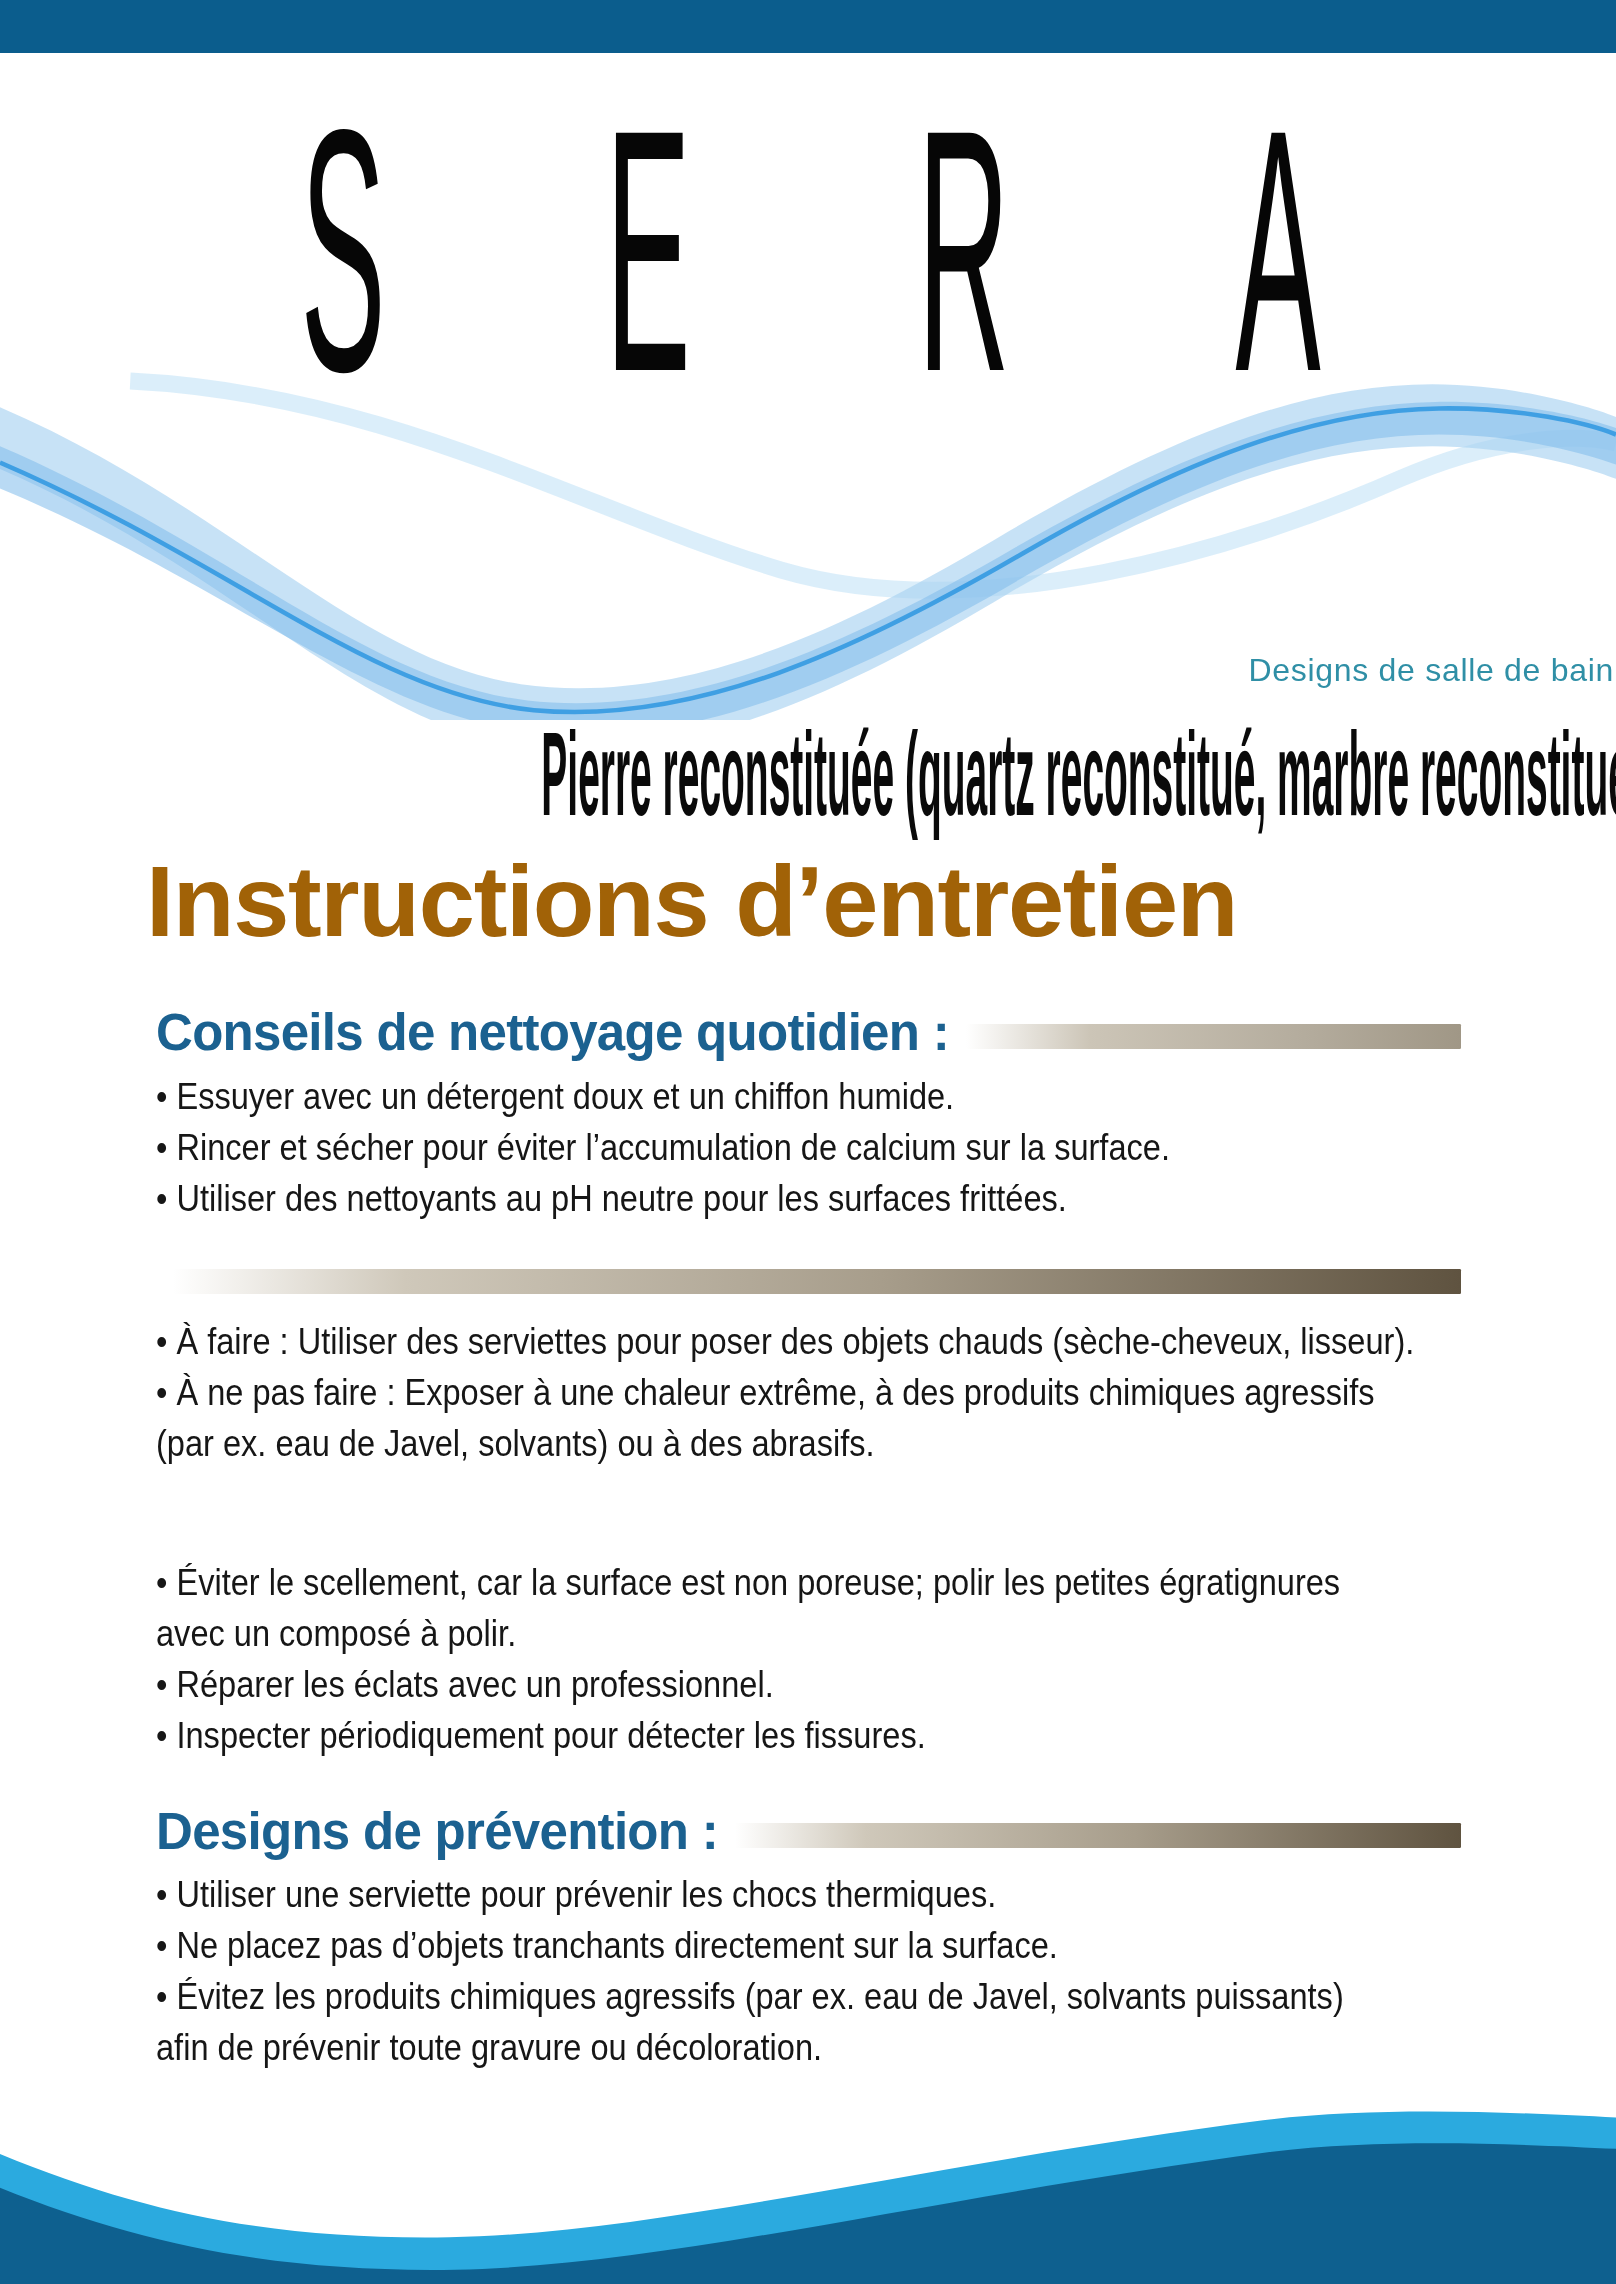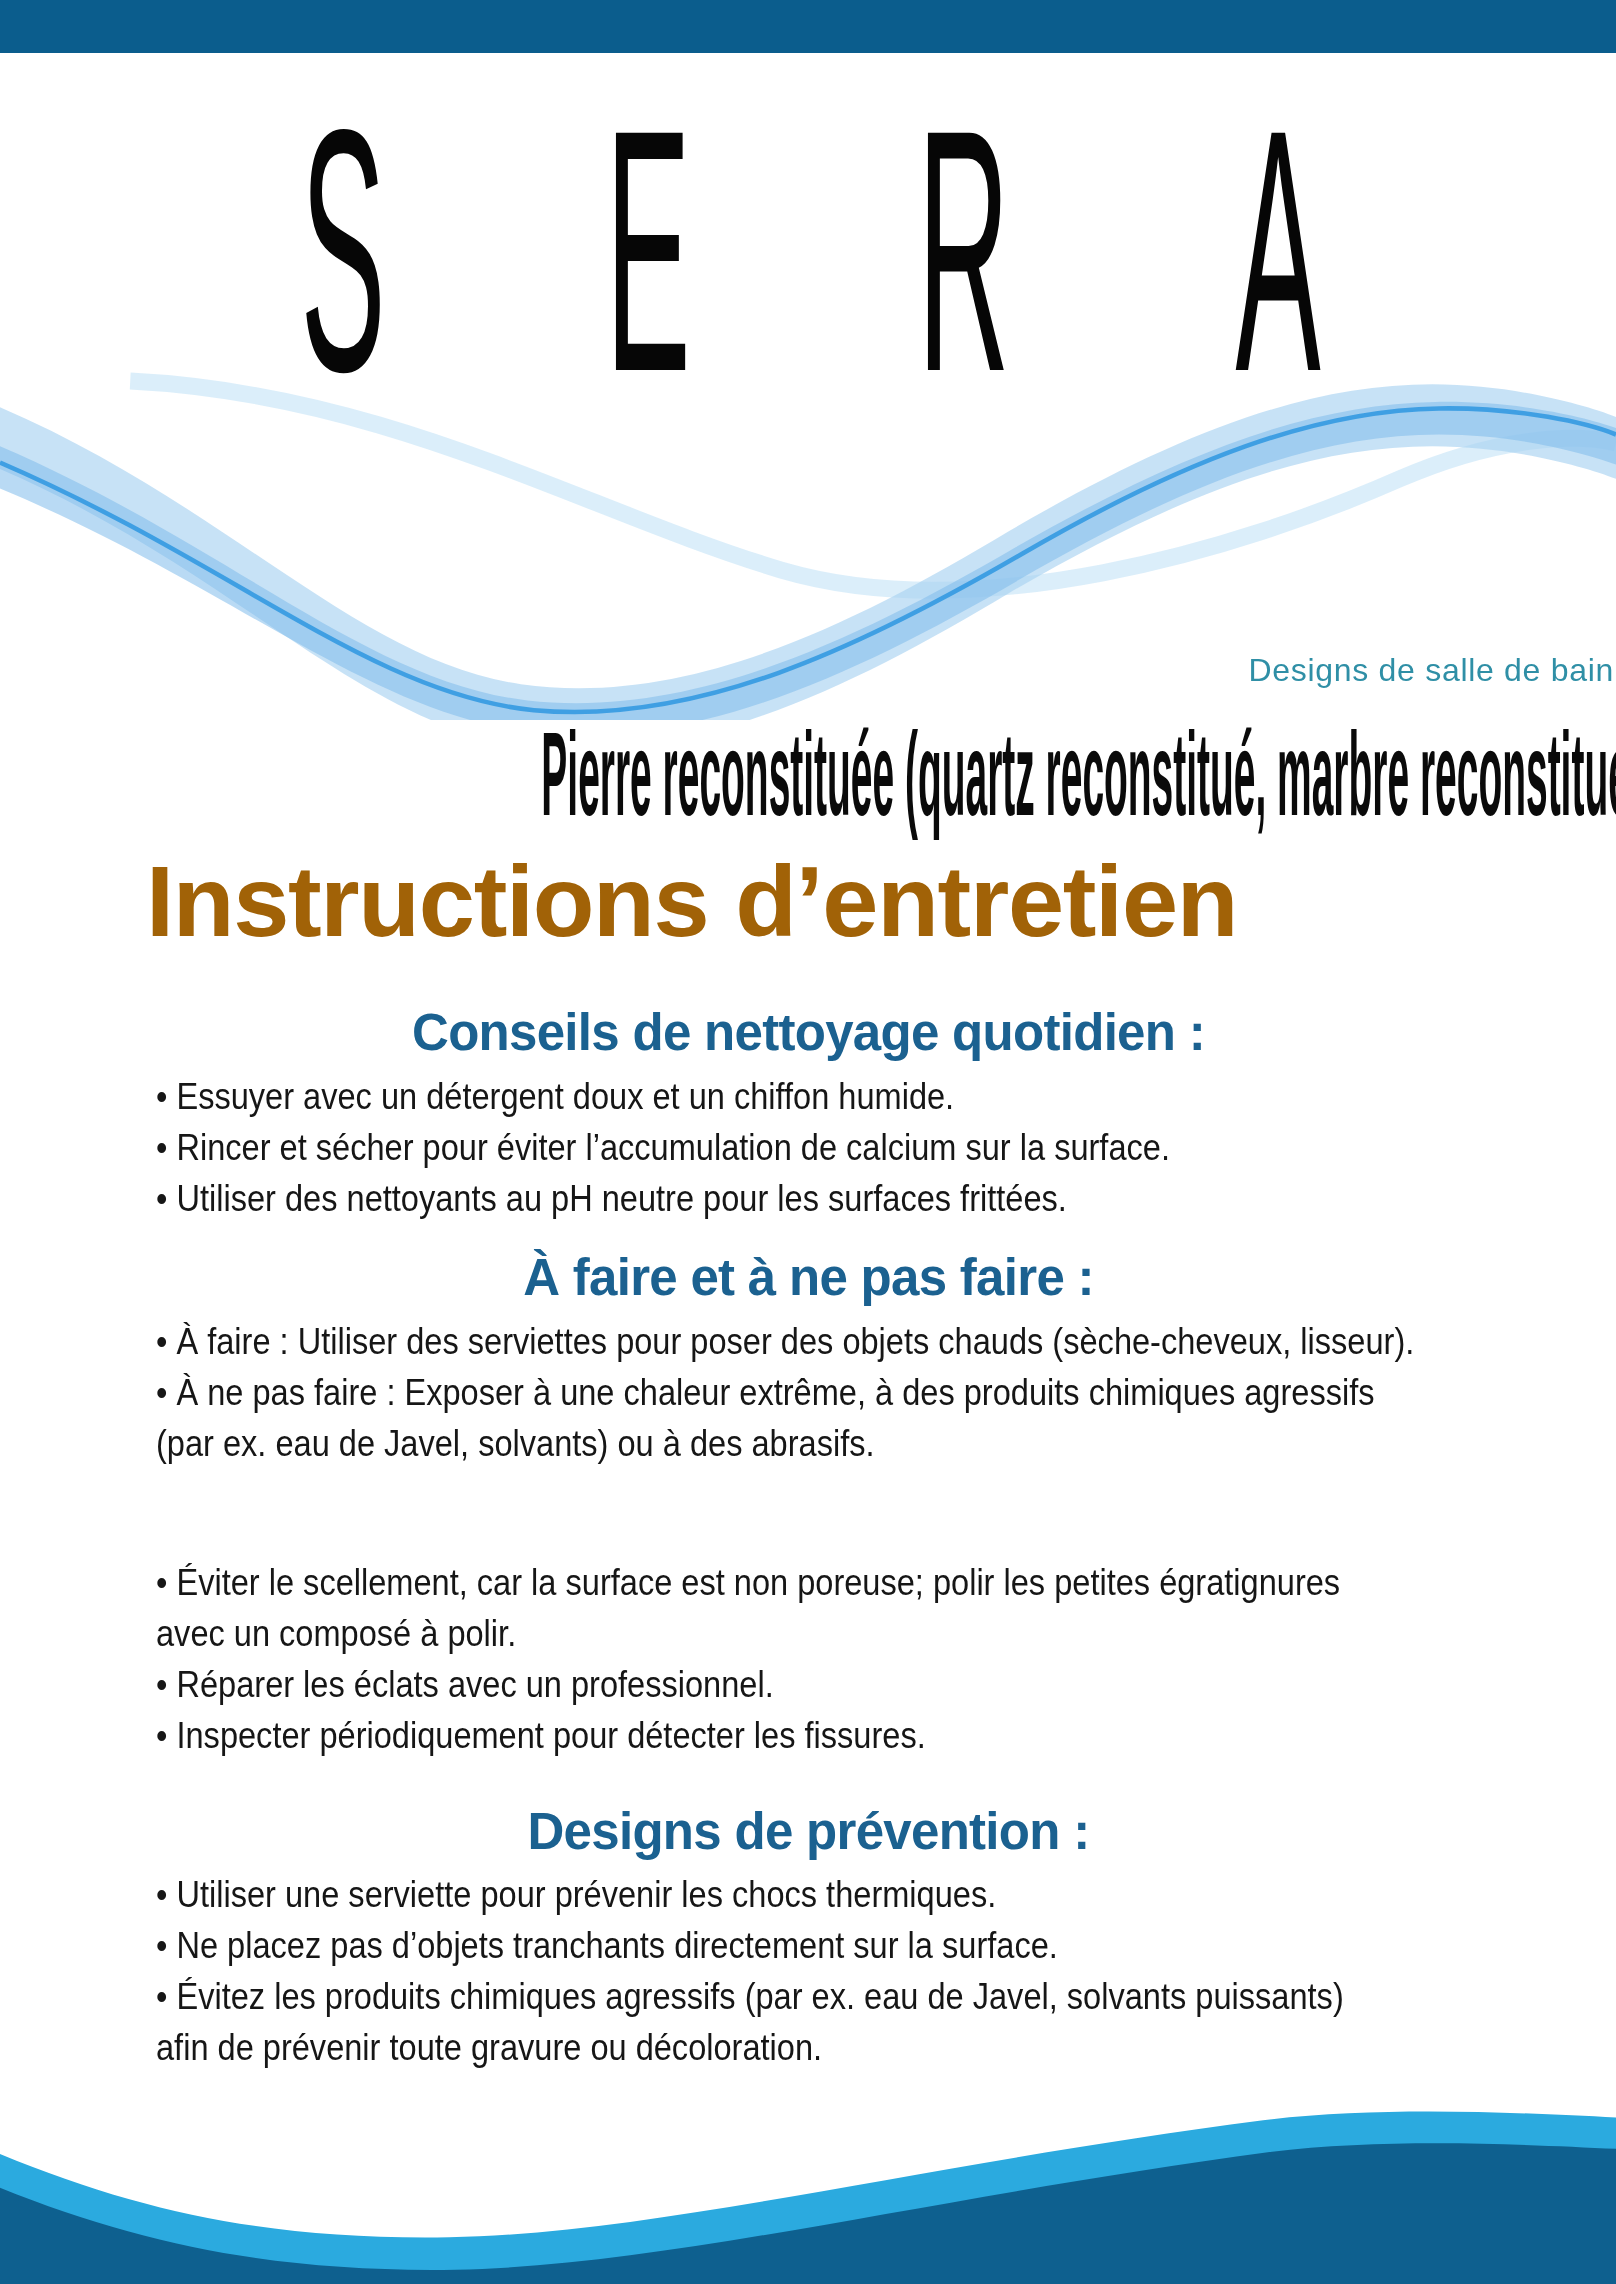--- a/index.html
+++ b/index.html
@@ -18,21 +18,21 @@
   .tagline{position:absolute; top:646px; right:2px; font-size:32px; line-height:49px; color:#2F8FA6; letter-spacing:0.7px; white-space:nowrap;}
   
   .subject{
     position:absolute; top:715px; left:0; width:1616px; text-align:center;
     font-size:118px; line-height:118px; font-weight:bold; color:#0a0a0a;
     white-space:nowrap; transform:scaleX(0.33);
   }
   
   .title{position:absolute; top:851px; left:146px; font-size:101px; line-height:101px; font-weight:bold; color:#a16207; letter-spacing:-1.3px; white-space:nowrap;}
   
-  .hrow{position:absolute; left:156px; width:1305px; height:59px; display:flex; align-items:center;flex-direction:column;}
+  .hrow{position:absolute; left:156px; width:1305px; height:59px; display:flex; align-items:center;}
   .hrow .h{font-size:51px; font-weight:bold; color:#1B6190; letter-spacing:-0.7px; white-space:nowrap;}
   .hbar{flex:1; height:25.4px; margin-left:17px; margin-top:7.8px; border-radius:1.3px;}
   .hbar[data-style="dark"]{background:linear-gradient(90deg, rgba(245,243,239,0) 0%, #cfc8ba 18%, #a79d8b 55%, #5f5340 100%);}
   .hbar[data-style="light"]{background:linear-gradient(90deg, rgba(245,243,239,0) 0%, #ccc5b7 25%, #b3ab9c 70%, #a09786 100%);}
   .hrow-1{top:1003px;} .hrow-2{top:1248px;} .hrow-3{top:1495px;} .hrow-4{top:1802px;}
   
   .items{position:absolute; left:156px; width:1641px; font-size:37px; color:#161616; transform:scaleX(0.88); transform-origin:left top;}
   .items .line{height:51px; line-height:51px; white-space:nowrap;}
   .items-1{top:1071px;} .items-2{top:1316px;} .items-3{top:1557px;} .items-4{top:1869px;}
   
@@ -71,21 +71,20 @@
     <span class="h">Conseils de nettoyage quotidien :</span>
     <div class="hbar" data-style="light"></div>
   </div>
   <div class="items items-1">
       <div class="line">• Essuyer avec un détergent doux et un chiffon humide.</div>
       <div class="line">• Rincer et sécher pour éviter l’accumulation de calcium sur la surface.</div>
       <div class="line">• Utiliser des nettoyants au pH neutre pour les surfaces frittées.</div>
     </div>
 
   <div class="hrow hrow-2">
-    <span class="h">À faire et à ne pas faire :</span>
     <div class="hbar" data-style="dark"></div>
   </div>
   <div class="items items-2">
       <div class="line">• À faire : Utiliser des serviettes pour poser des objets chauds (sèche-cheveux, lisseur).</div>
       <div class="line">• À ne pas faire : Exposer à une chaleur extrême, à des produits chimiques agressifs</div>
       <div class="line">(par ex. eau de Javel, solvants) ou à des abrasifs.</div>
     </div>
 
   <div class="items items-3">
       <div class="line">• Éviter le scellement, car la surface est non poreuse; polir les petites égratignures</div>

